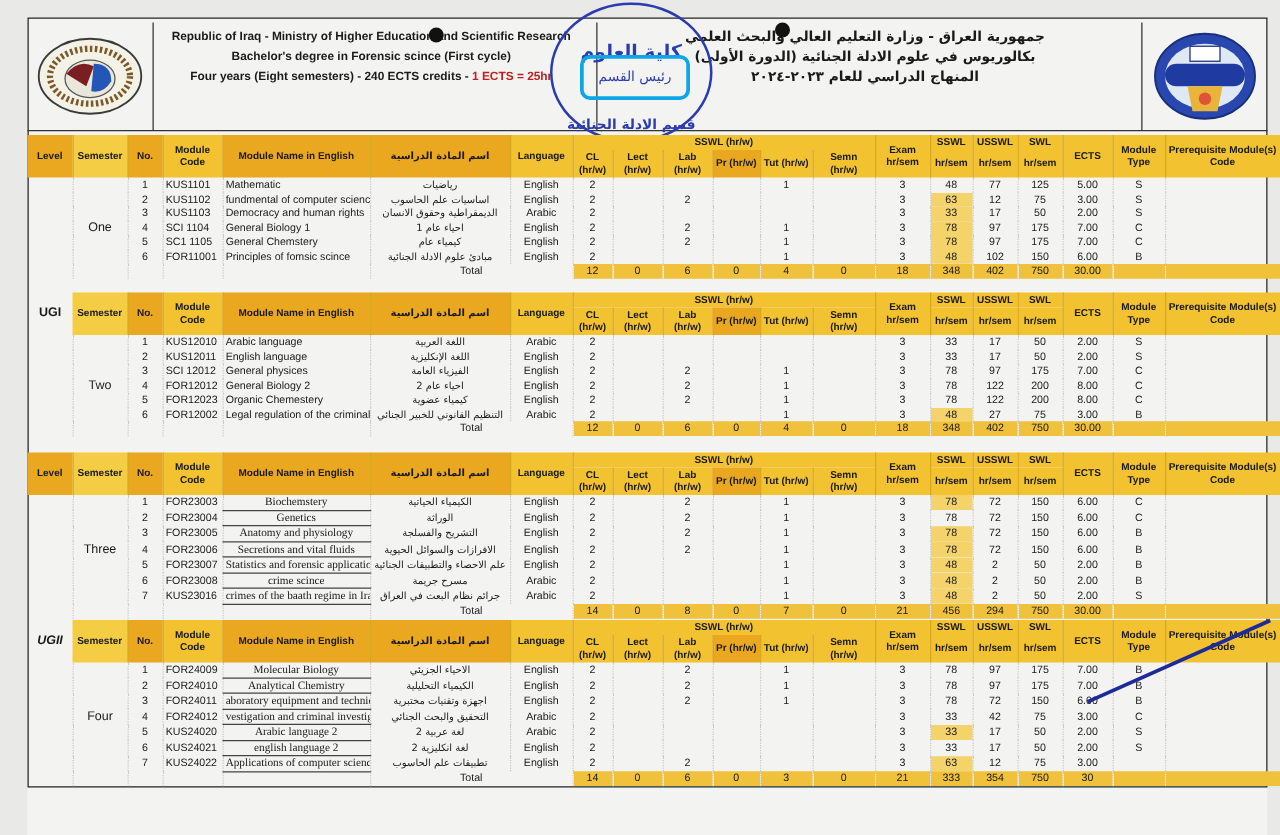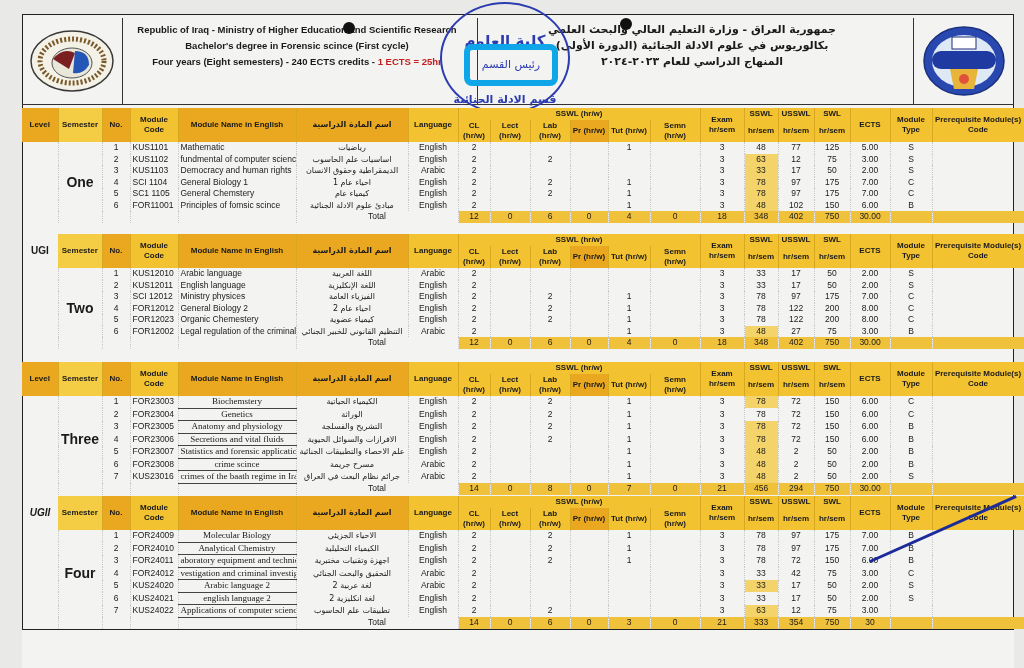--- a/index.html
+++ b/index.html
@@ -9,33 +9,33 @@
   .hdr{position:absolute;left:22px;top:18px;width:992px;height:86px;border-bottom:1.5px solid #333;}
   .logo{position:absolute;top:0;width:100px;height:86px;display:flex;align-items:center;justify-content:center;}
   .logo.left{left:0;border-right:1.5px solid #333;}
   .logo.right{right:0;border-left:1.5px solid #333;}
   .hdr-en{position:absolute;left:110px;top:4px;width:330px;text-align:center;font-size:9.5px;font-weight:bold;line-height:16px;}
   .hdr-en .red{color:#c31d1d;}
   .hdr-ar{position:absolute;left:470px;top:4px;width:400px;text-align:center;font-size:11px;font-weight:bold;line-height:16px;direction:rtl;font-family:"DejaVu Sans",sans-serif;}
   .hdr-divider{position:absolute;left:455px;top:0;width:1px;height:86px;background:#333;}
   .stamp{position:absolute;left:440px;top:2px;width:130px;height:112px;border:2.5px solid #2b3bb0;border-radius:50%;box-sizing:border-box;color:#2b3bb0;font-family:"DejaVu Sans",sans-serif;pointer-events:none;}
   .stamp .t1{position:absolute;top:8px;left:0;right:0;text-align:center;font-size:15px;font-weight:bold;margin-top:20px;}
-  .stamp .box{position:absolute;top:40px;left:22px;width:82px;height:30px;border:6px solid #0ea5e9;border-radius:8px;text-align:center;line-height:30px;font-size:11px;}
+  .stamp .box{position:absolute;top:40px;left:22px;width:82px;height:30px;border:3px solid #0ea5e9;border-radius:8px;text-align:center;line-height:30px;font-size:11px;}
   .stamp .t2{position:absolute;bottom:6px;left:0;right:0;text-align:center;font-size:11px;font-weight:bold;}
   .dot{position:absolute;width:12px;height:12px;border-radius:50%;background:#111;}
 
   .section{position:absolute;left:22px;width:992px;}
   table.cur{border-collapse:collapse;table-layout:fixed;width:992px;font-size:8.5px;}
   table.cur th{background:#f2c230;font-weight:bold;font-size:8px;line-height:10px;padding:1px 2px;text-align:center;border-right:1px solid #d8a920;}
   table.cur th.dark{background:#eaa820;}
   table.cur th.lighter{background:#f4cd45;}
   table.cur td{padding:0 2px;height:11.5px;line-height:11.5px;text-align:center;white-space:nowrap;overflow:hidden;border-right:1px dotted #c9c9c9;}
   table.cur td.left{text-align:left;}
   table.cur td.ar{font-family:"DejaVu Sans",sans-serif;font-size:8px;}
-  table.cur td.sem{font-weight:bold;font-size:14px;text-align:center;}
+  table.cur td.sem{font-weight:normal;font-size:10px;text-align:center;}
   table.cur td.lvl{font-weight:bold;font-size:9px;}
   table.cur td.serif{font-family:"Liberation Serif",serif;font-size:9px;margin-top:25px;}
   table.cur td.hl{background:#f3d36a;}
   table.cur tr.total td{background:#f0c13a;font-weight:normal;}
   table.cur tr.total td.blank{background:transparent;}
   table.cur td.tlabel{background:transparent !important;font-weight:normal;}
   .hr-under{border-bottom:1px solid #444 !important;}
   .tear{position:absolute;left:870px;top:560px;width:160px;height:3px;background:#1d2a9a;transform:rotate(-24deg);transform-origin:left;}
 </style>
 </head>
@@ -394,21 +394,21 @@
             <td>50</td>
             <td>2.00</td>
             <td>S</td>
             <td></td>
           </tr>
           <tr>
             <td class="lvl"></td>
             <td class="sem"></td>
             <td>3</td>
             <td class="left">SCI 12012</td>
-            <td class="left">Ministry physices</td>
+            <td class="left">General physices</td>
             <td class="ar">الفيزياء العامة</td>
             <td>English</td>
             <td>2</td>
             <td></td>
             <td>2</td>
             <td></td>
             <td>1</td>
             <td></td>
             <td>3</td>
             <td>78</td>

